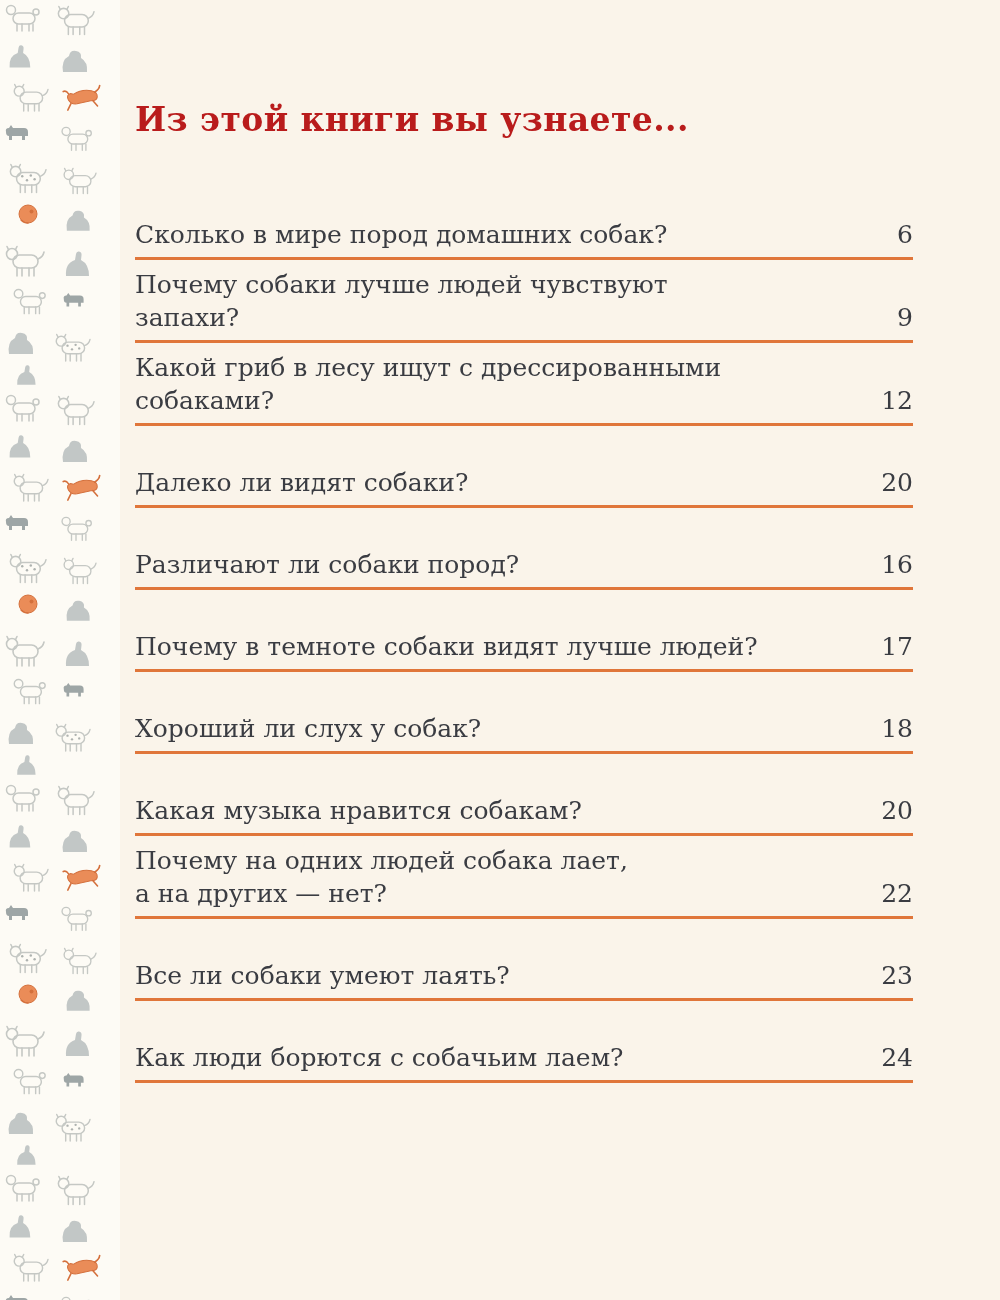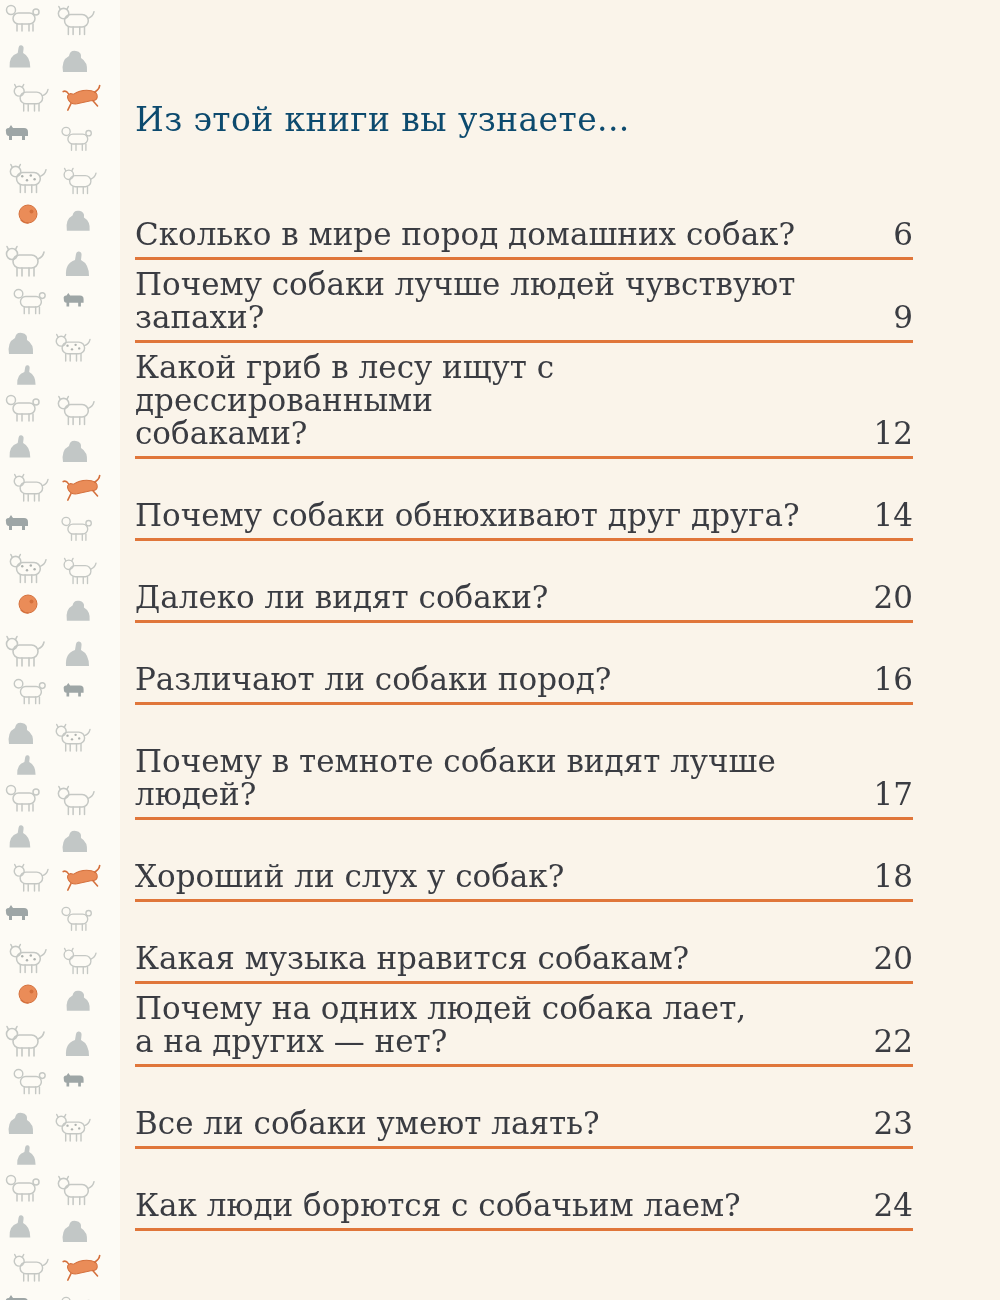--- a/index.html
+++ b/index.html
@@ -25,29 +25,29 @@
     background:var(--strip-bg);
   }
   .dog-strip svg{display:block;}
 
   
   .content{
     position:absolute;left:135px;top:0;width:778px;
   }
   .title{
     margin:100px 0 18px 0;
-    font-size:33px;line-height:40px;font-weight:normal;
-    color:#0c4a6e;letter-spacing:.4px;
+    font-size:33px;line-height:40px;font-weight:bold;
+    color:#b91c1c;letter-spacing:.4px;
   }
   .toc{margin-top:78px;}
   .toc-row{
     display:flex;justify-content:space-between;align-items:flex-end;
     border-bottom:3px solid var(--accent);
     padding-bottom:6px;
-    font-size:31px;line-height:33px;
+    font-size:25px;line-height:33px;
   }
   .toc-row .q{white-space:pre-line;}
   .toc-row .num{margin-left:20px;flex:0 0 auto;}
   .toc-row.gap-small{margin-bottom:8px;}
   .toc-row.gap-large{margin-bottom:40px;gap:11px;}
 </style>
 </head>
 <body>
 
 <div class="page">
@@ -135,24 +135,20 @@
           <span class="q">Почему собаки лучше людей чувствуют
 запахи?</span>
           <span class="num">9</span>
         </div>
         <div class="toc-row gap-large">
           <span class="q">Какой гриб в лесу ищут с дрессированными
 собаками?</span>
           <span class="num">12</span>
         </div>
         <div class="toc-row gap-large">
-          <span class="q">Почему собаки обнюхивают друг друга?</span>
-          <span class="num">14</span>
-        </div>
-        <div class="toc-row gap-large">
           <span class="q">Далеко ли видят собаки?</span>
           <span class="num">20</span>
         </div>
         <div class="toc-row gap-large">
           <span class="q">Различают ли собаки пород?</span>
           <span class="num">16</span>
         </div>
         <div class="toc-row gap-large">
           <span class="q">Почему в темноте собаки видят лучше людей?</span>
           <span class="num">17</span>

